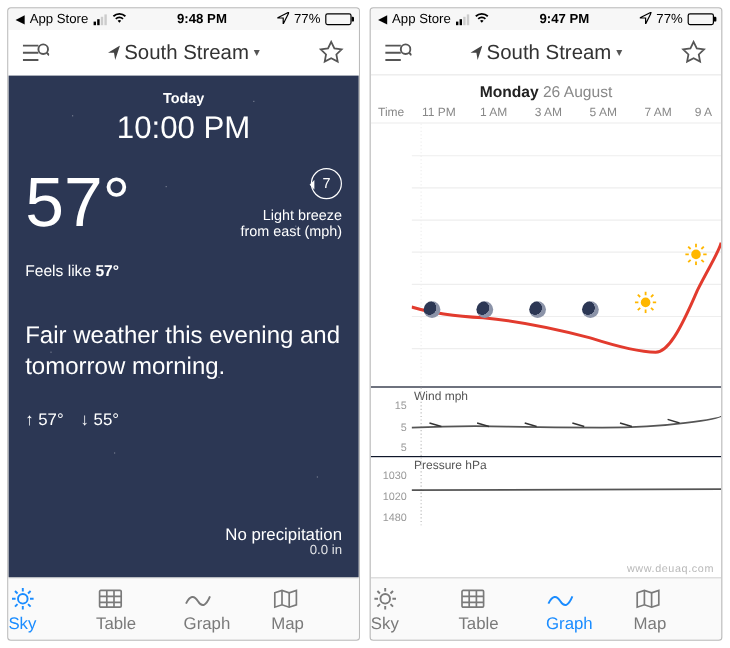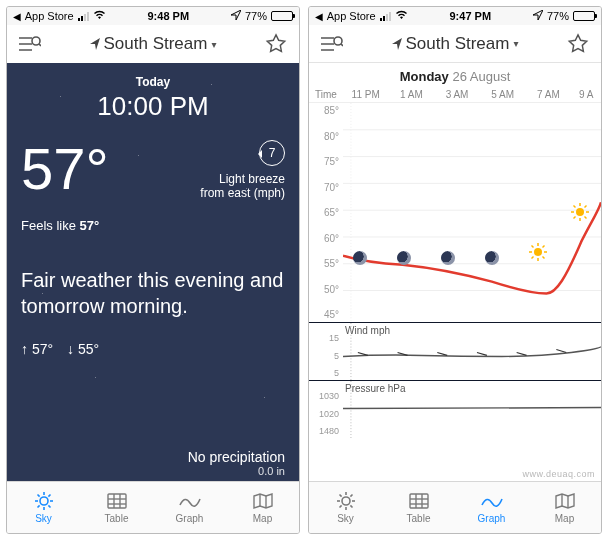--- a/index.html
+++ b/index.html
@@ -17,38 +17,38 @@
   .status .batt { width:22px; height:10px; border:1px solid #000; border-radius:2px; position:relative; }
   .status .batt::after { content:""; position:absolute; right:-3px; top:2px; width:2px; height:4px; background:#000; border-radius:0 1px 1px 0;}
   .status .batt .fill { height:100%; width:77%; background:#000; }
   
   .apphead { height:38px; display:flex; align-items:center; justify-content:space-between; padding:0 10px; border-bottom:1px solid #e3e3e3; background:#fff; }
   .apphead.dark { border-bottom:none; }
   .apphead .loc { display:flex; align-items:center; gap:4px; font-size:17px; color:#333; }
   .apphead .loc svg { flex:none; }
   .iconbtn { width:26px; height:26px; display:flex; align-items:center; justify-content:center; color:#666; }
   
-  .skybody { flex:1; background:#2c3754; color:#fff; padding:12px 14px 4px; display:flex; flex-direction:column; position:relative; }
+  .skybody { flex:1; background:#2c3754; color:#fff; padding:12px 14px 16px; display:flex; flex-direction:column; position:relative; }
   .skybody .stars { position:absolute; inset:0; pointer-events:none; }
   .skybody .stars span { position:absolute; width:1px; height:1px; background:rgba(255,255,255,.35); }
   .today { text-align:center; font-size:12px; font-weight:600; }
   .clock { text-align:center; font-size:26px; font-weight:300; margin-top:2px; }
   .row1 { display:flex; justify-content:space-between; align-items:flex-start; margin-top:18px; }
   .bigtemp { font-size:58px; font-weight:200; line-height:1; }
   .feels { font-size:13px; margin-top:20px; }
   .windbox { text-align:right; font-size:12px; }
   .windcirc { width:26px; height:26px; border:1.5px solid #fff; border-radius:50%; display:inline-flex; align-items:center; justify-content:center; font-size:12px; margin-bottom:6px; position:relative;}
   .windcirc::before { content:""; position:absolute; left:-6px; top:9px; border:4px solid transparent; border-right-color:#fff; }
   .summary { font-size:20px; font-weight:300; line-height:1.3; margin-top:34px; }
   .hilo { font-size:14px; margin-top:22px; display:flex; gap:14px; }
   .precip { margin-top:auto; text-align:right; font-size:14px; }
   .precip .amt { font-size:11px; opacity:.85; }
   
   .tabbar { height:52px; border-top:1px solid #d6d6d6; display:flex; background:#fafafa; }
-  .tab { flex:1; display:flex; flex-direction:column; align-items:center; justify-content:center; gap:2px; font-size:10px; color:#7a7a7a; }
+  .tab { flex:1; display:flex; flex-direction:column; align-items:flex-start; justify-content:center; gap:2px; font-size:14px; color:#7a7a7a; }
   .tab.active { color:#1a8cff; }
   .tab svg { width:24px; height:20px; }
   
   .graphbody { flex:1; background:#fff; display:flex; flex-direction:column; font-size:10px; color:#666; }
   .graphhead { text-align:center; padding:6px 0 2px; font-size:13px; color:#222; }
   .graphhead .dn { font-weight:600; }
   .axis-times { display:flex; padding-left:34px; height:16px; align-items:center; font-size:10px; color:#888; gap:0; }
   .axis-times span { width:46px; text-align:center; }
   .axis-times .lab { width:34px; text-align:left; margin-left:-34px; padding-left:6px;}
   .chart { position:relative; flex:1; border-top:1px solid #eee; }
@@ -258,31 +258,20 @@
       <span class="lab">Time</span>
       <span>11 PM</span>
           <span>1 AM</span>
           <span>3 AM</span>
           <span>5 AM</span>
           <span>7 AM</span>
           <span style="width:30px">9 A</span>
     </div>
 
     <div class="chart" style="height:220px;flex:none">
-      <div class="ylabels">
-        <span>85°</span>
-            <span>80°</span>
-            <span>75°</span>
-            <span>70°</span>
-            <span>65°</span>
-            <span>60°</span>
-            <span>55°</span>
-            <span>50°</span>
-            <span>45°</span>
-      </div>
       <svg class="plot" viewBox="0 0 260 220" preserveAspectRatio="none">
         <g class="grid">
           <line x1="0" y1="27" x2="260" y2="27"></line>
               <line x1="0" y1="54" x2="260" y2="54"></line>
               <line x1="0" y1="81" x2="260" y2="81"></line>
               <line x1="0" y1="108" x2="260" y2="108"></line>
               <line x1="0" y1="135" x2="260" y2="135"></line>
               <line x1="0" y1="162" x2="260" y2="162"></line>
               <line x1="0" y1="189" x2="260" y2="189"></line>
           <line class="nowline" x1="8" y1="0" x2="8" y2="220"></line>

